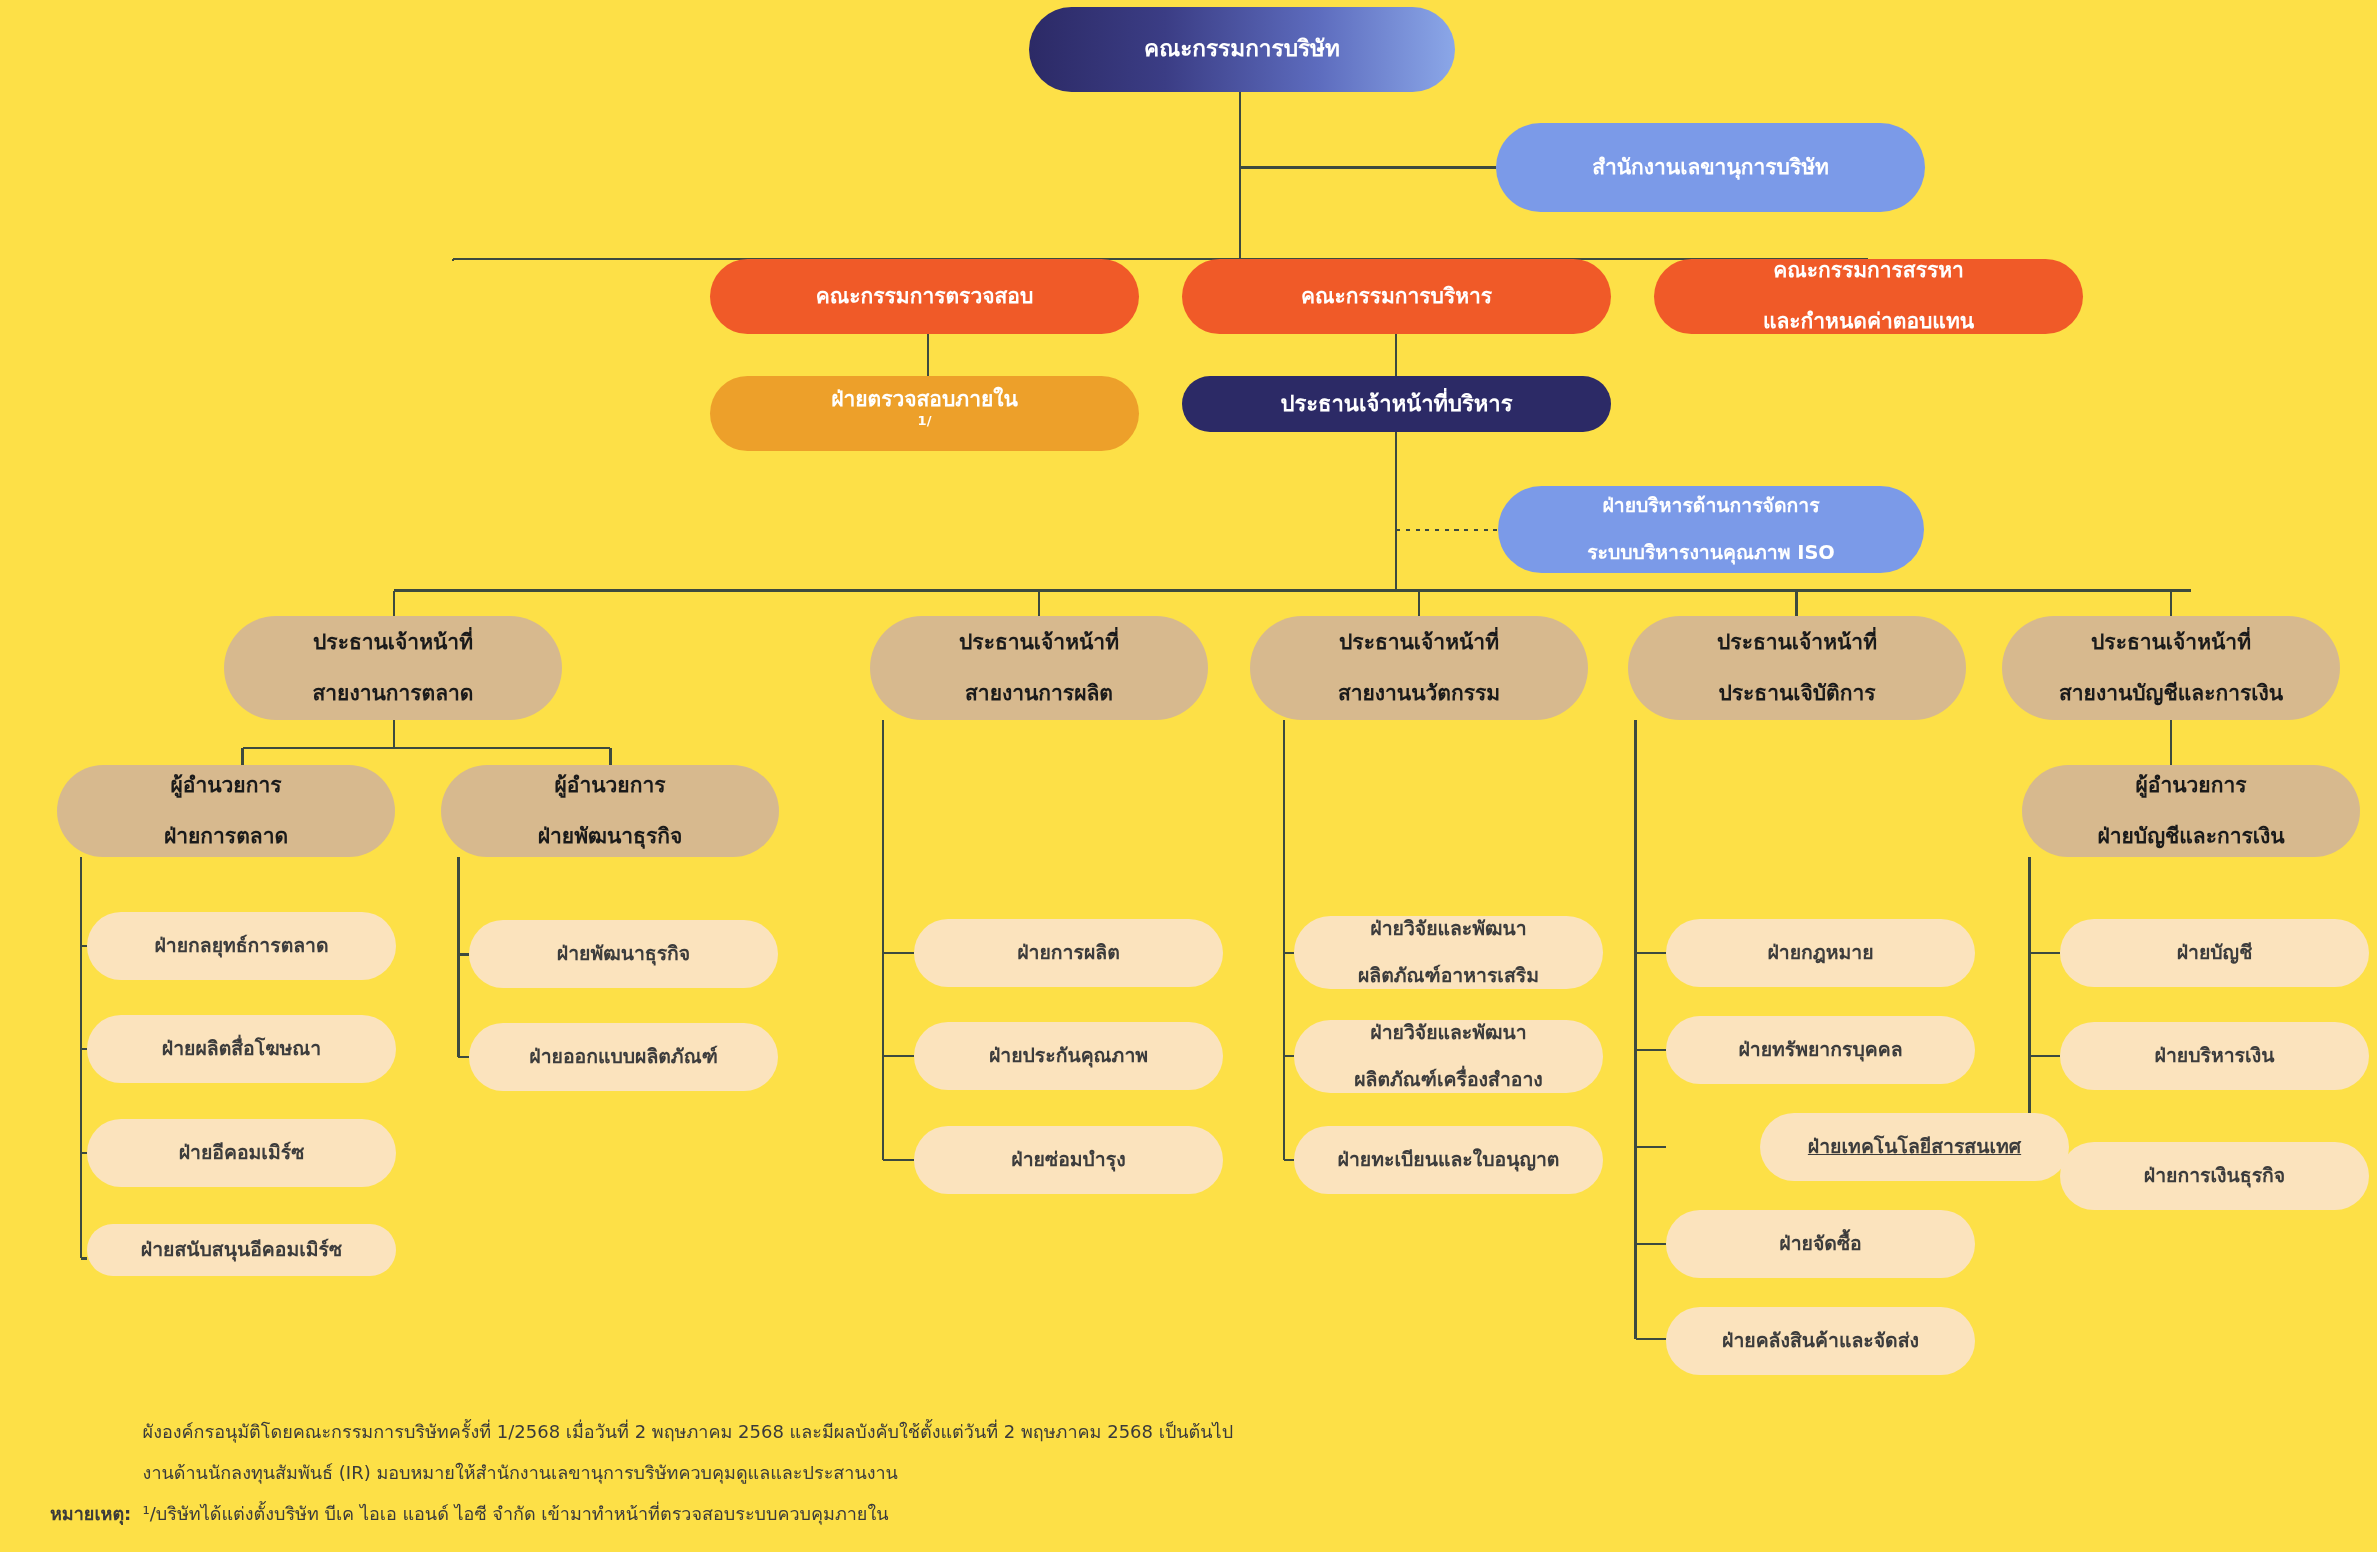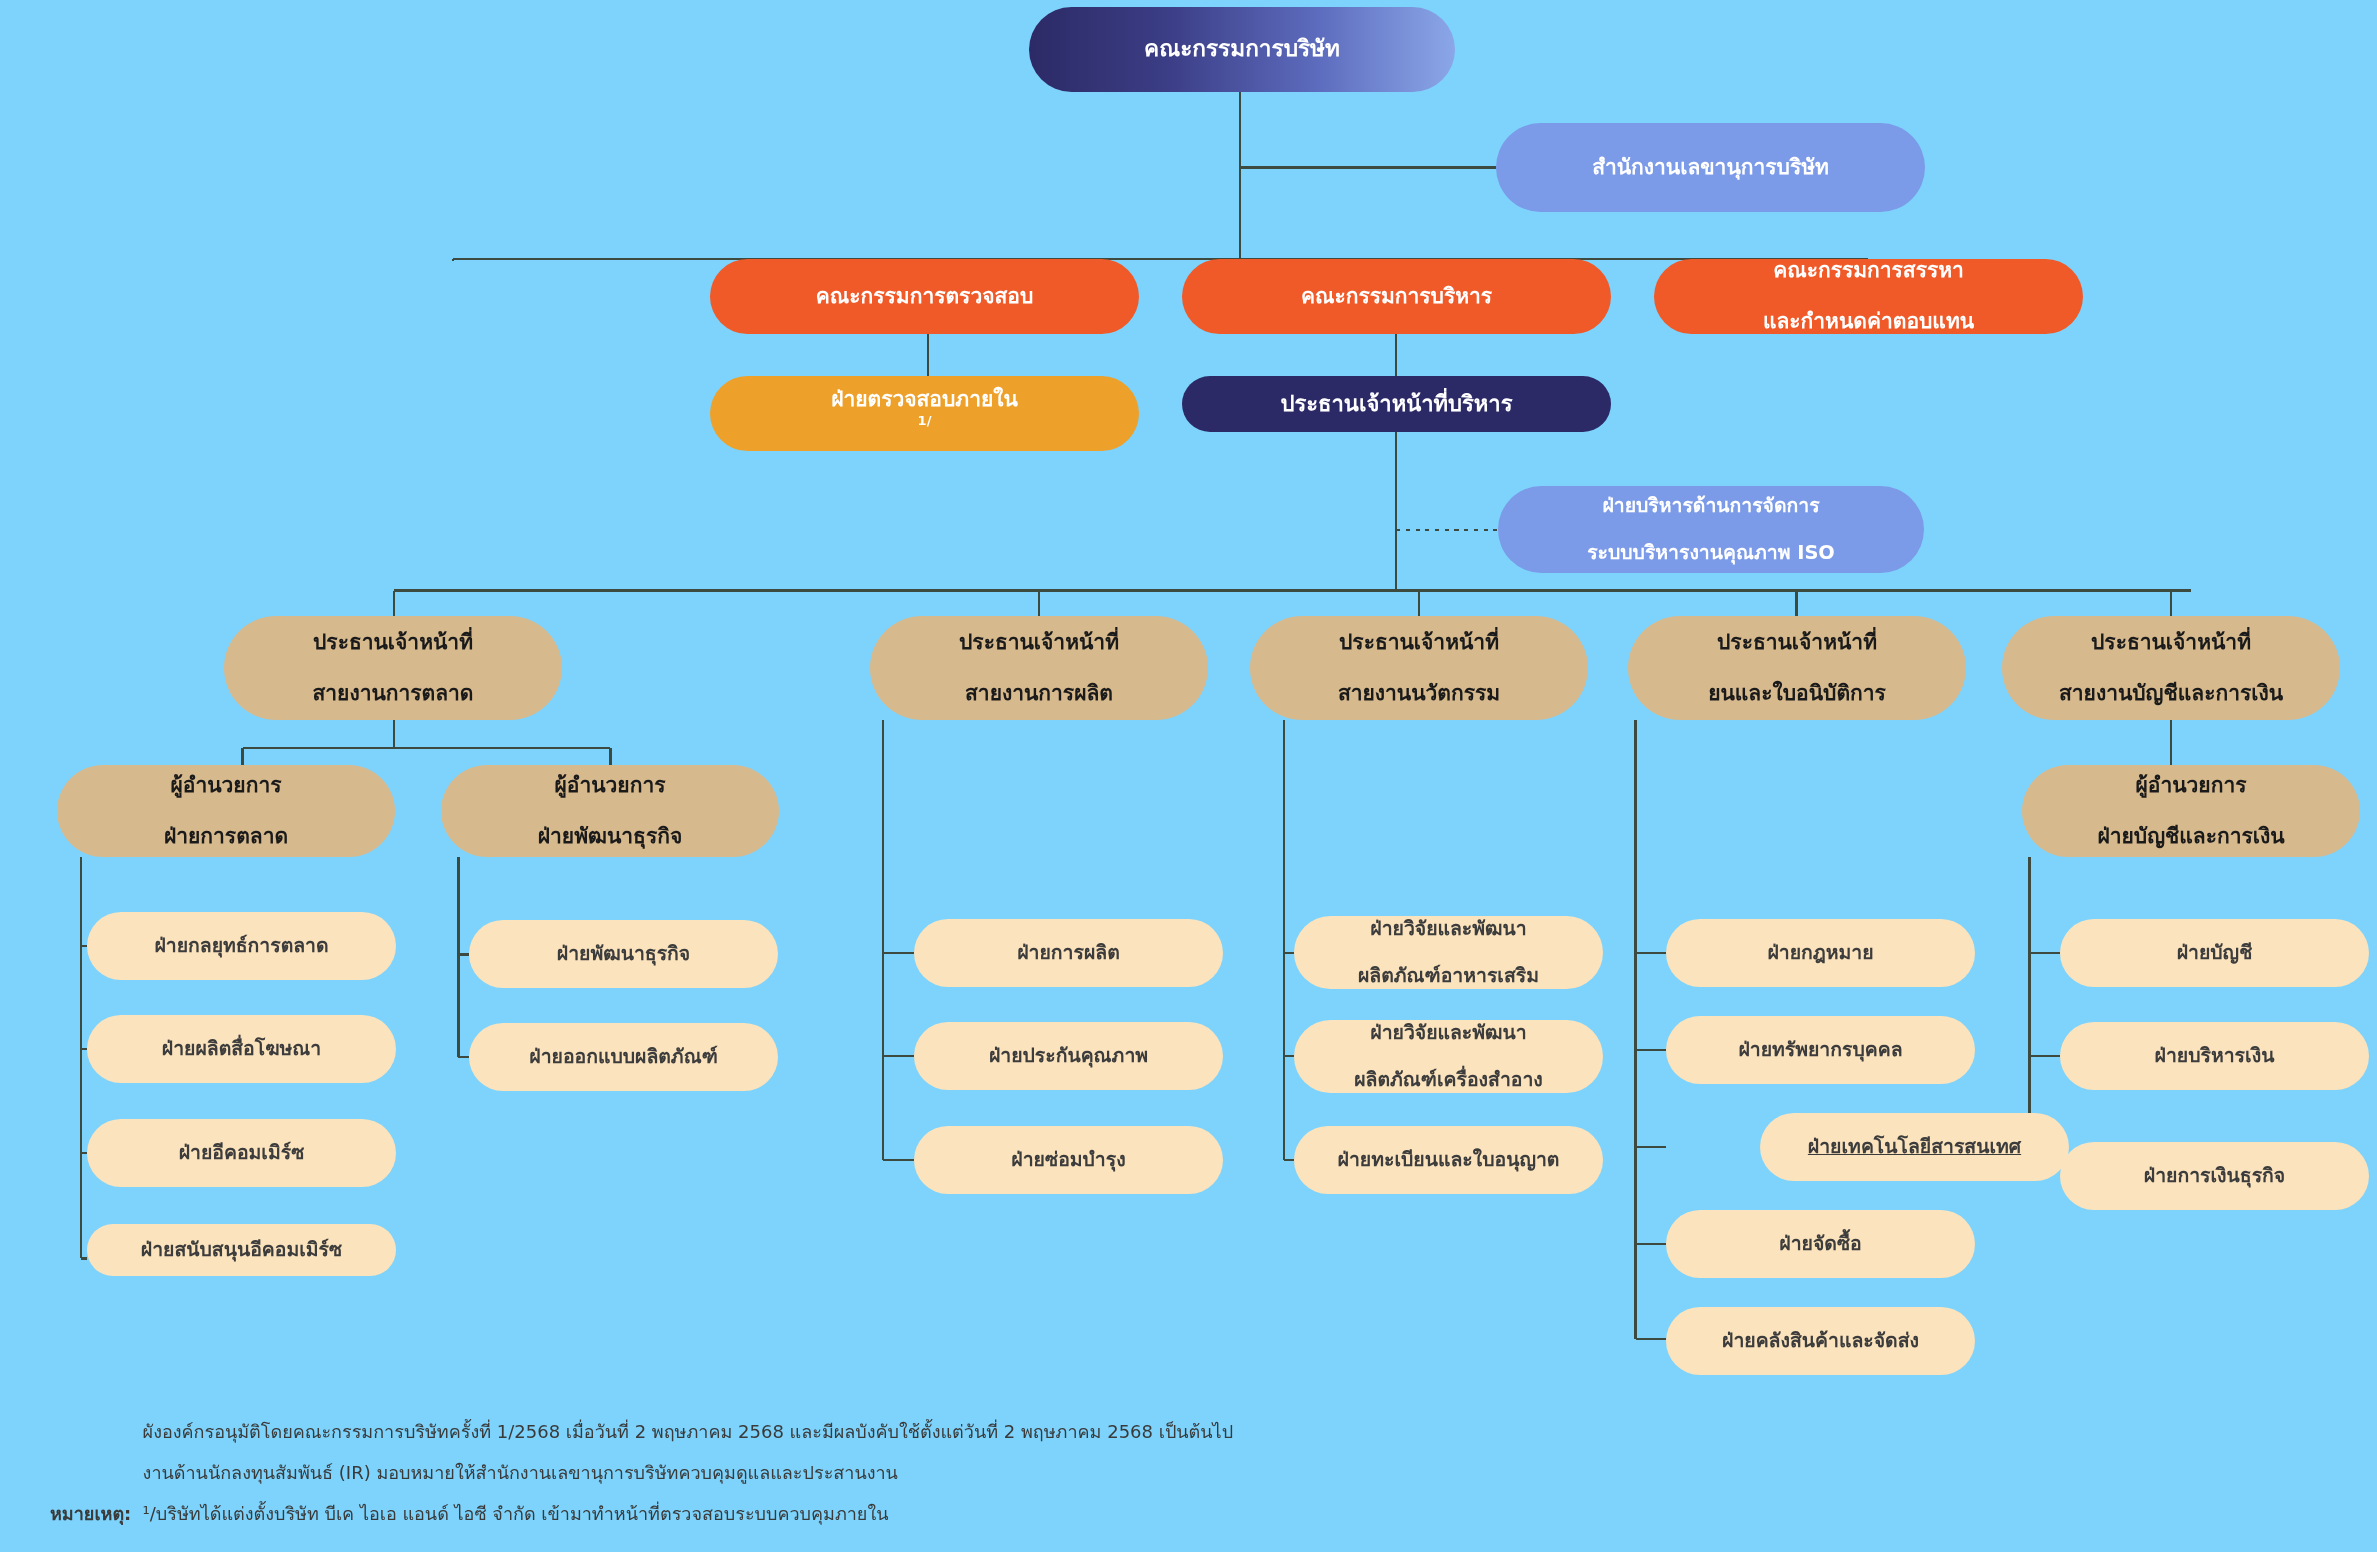--- a/index.html
+++ b/index.html
@@ -6,21 +6,21 @@
   * { box-sizing: border-box; margin: 0; padding: 0; }
   html, body {
     width: 2377px; height: 1553px;
     background: #4a7050;
     font-family: "DejaVu Sans", "Liberation Sans", sans-serif;
     overflow: hidden;
   }
   #canvas {
     position: relative;
     width: 2377px; height: 1553px;
-    background: #7dd3fc;
+    background: #fde047;
   }
   #lines {
     position: absolute; inset: 0;
     width: 2377px; height: 1553px;
     pointer-events: none;
   }
   .node {
     position: absolute;
     display: flex;
     align-items: center;
@@ -214,21 +214,21 @@
   <div class="node lvl-cxo" style="left:1250px; top:616px; width:338px; height:104px;">
     <span>
       <span>ประธานเจ้าหน้าที่</span><br>
       <span>สายงานนวัตกรรม</span>
     </span>
   </div>
 
   <div class="node lvl-cxo" style="left:1628px; top:616px; width:338px; height:104px;">
     <span>
       <span>ประธานเจ้าหน้าที่</span><br>
-      <span>ยนและใบอนิบัติการ</span>
+      <span>ประธานเจิบัติการ</span>
     </span>
   </div>
 
   <div class="node lvl-cxo" style="left:2002px; top:616px; width:338px; height:104px;">
     <span>
       <span>ประธานเจ้าหน้าที่</span><br>
       <span>สายงานบัญชีและการเงิน</span>
     </span>
   </div>
 

